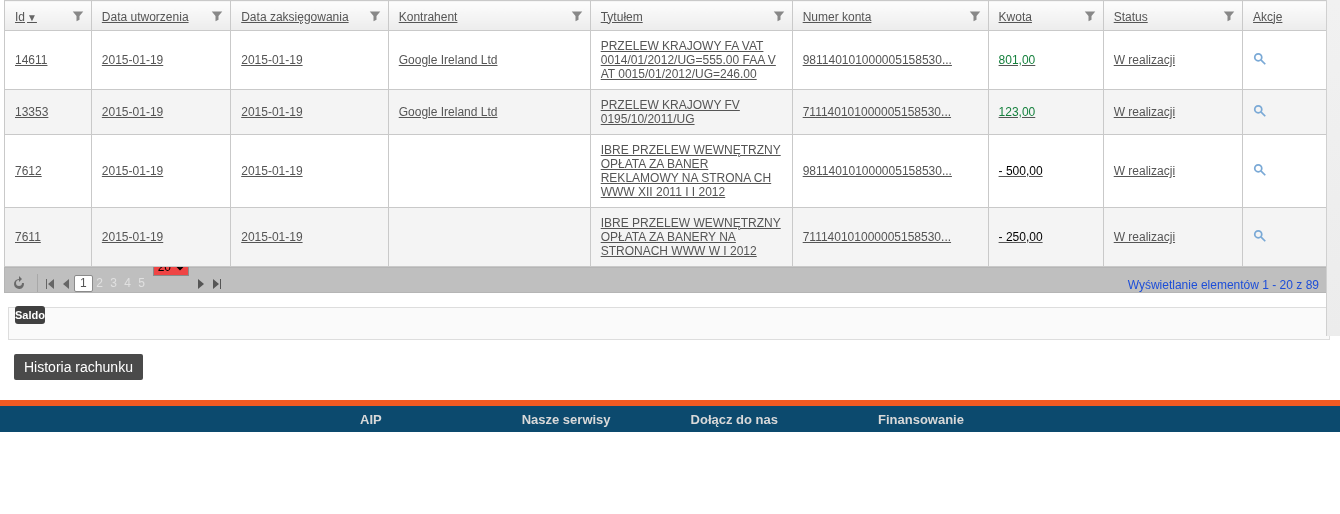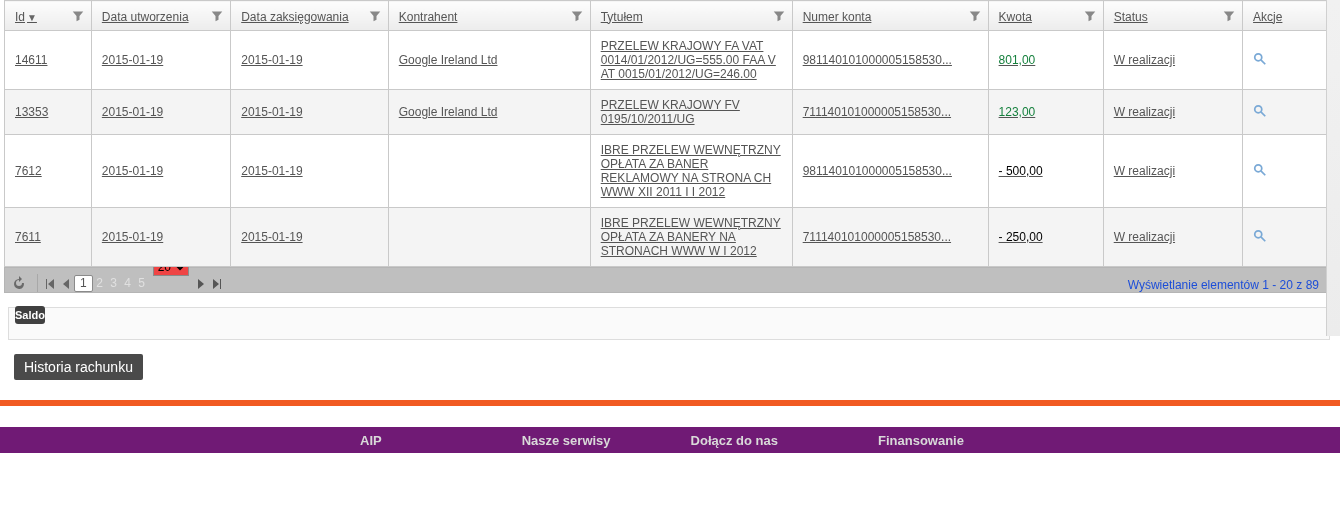--- a/index.html
+++ b/index.html
@@ -32,21 +32,21 @@
   .pager select { height:18px; font-size:12px; background:#ef4444; border:1px solid #8a8a8a; margin:16px 4px; }
   .pager .info { margin-left:auto; color:#1d4ed8; }
   
   .saldo-box { width:1322px; margin:14px 0 0 8px; border:1px solid #ddd; background:#fafafa; padding:0 0 14px 0; }
   .saldo-tag { display:inline-block; background:#404040; color:#fff; font-size:11px; font-weight:bold; padding:3px 0; border-radius:3px; margin:-1px 0 0 6px; position:relative; top:-1px; }
   .saldo-text { padding:10px 0 0 8px; color:#555; }
   
   .history-btn { display:inline-block; margin:14px 0 0 14px; background:#4a4a4a; color:#fff; padding:5px 10px; font-size:14px; border-radius:2px; cursor:pointer; }
   
   .orange-bar { width:1340px; height:6px; background:#f15a22; margin-top:20px; }
-  .footer { width:1340px; background:#701a75; height:26px; display:flex; align-items:center; color:#d9d9d9; font-size:13px; font-weight:bold;margin-top:21px; }
+  .footer { width:1340px; background:#0c4a6e; height:26px; display:flex; align-items:center; color:#d9d9d9; font-size:13px; font-weight:bold; }
   .footer .col { padding:0 10px; }
   .footer .c1 { margin-left:350px; }
   .footer .c2 { margin-left:120px; }
   .footer .c3 { margin-left:60px; }
   .footer .c4 { margin-left:80px; }
   
   col.c-id{width:86px}col.c-d1{width:138px}col.c-d2{width:156px}col.c-kon{width:200px}col.c-tyt{width:200px}col.c-num{width:194px}col.c-kw{width:114px}col.c-st{width:138px}col.c-ak{width:88px}
 </style>
 </head>
 <body>

